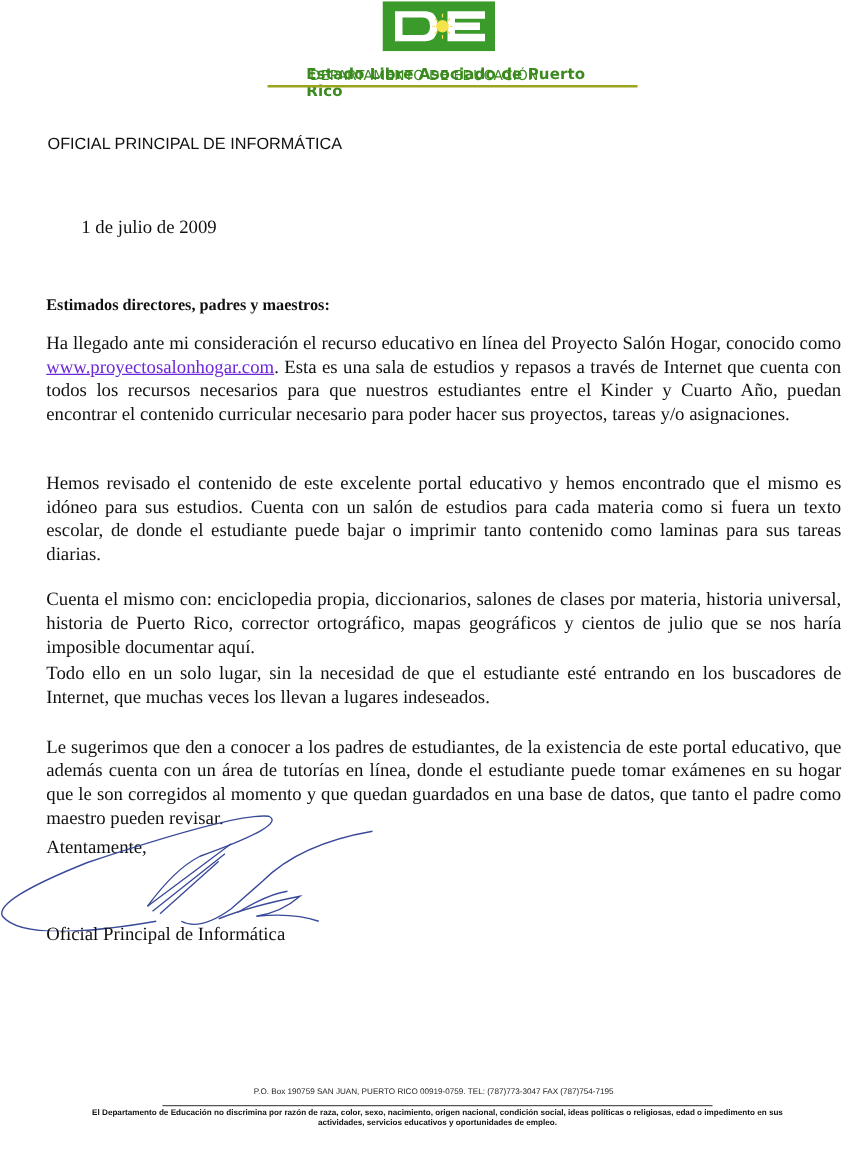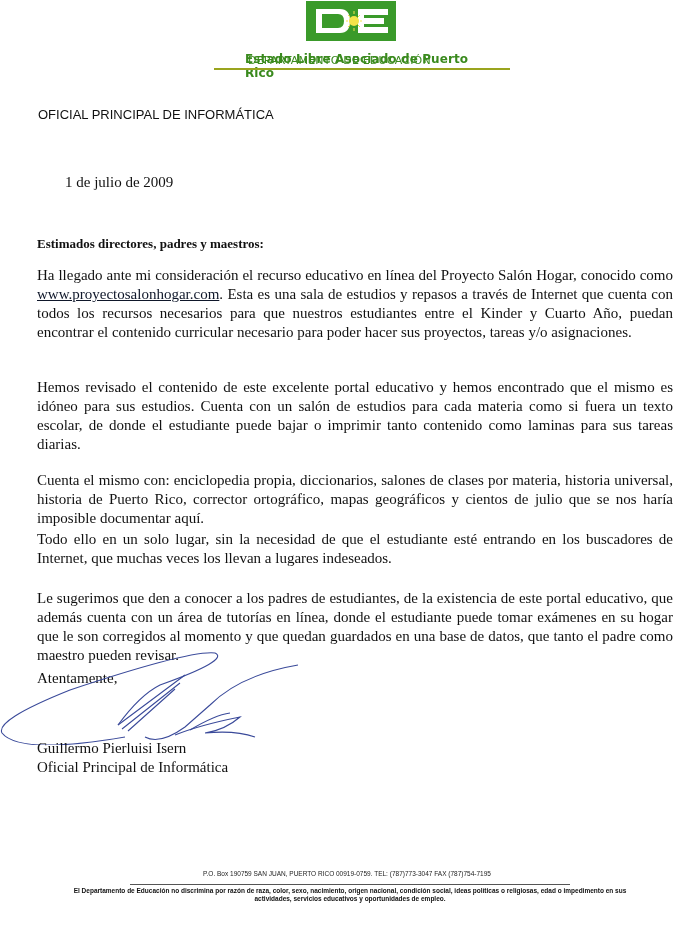--- a/index.html
+++ b/index.html
@@ -6,21 +6,21 @@
   body { width:694px; height:926px; position:relative; overflow:hidden; font-family:"Liberation Serif", serif; color:#111; }
   .logo { position:absolute; left:306px; top:1px; width:90px; height:40px; }
   .agency1 { position:absolute; left:245px; top:52px; width:250px; font-family:"DejaVu Sans", sans-serif; font-size:12px; color:#3a8a1e; font-weight:bold; letter-spacing:0.1px; }
   .hline { position:absolute; left:214px; top:68px; width:296px; height:2px; background:#9aa41e; }
   .agency2 { position:absolute; left:248px; top:54px; font-family:"DejaVu Sans", sans-serif; font-size:11px; color:#3a8a1e; letter-spacing:0.2px; }
   .office { position:absolute; left:38px; top:107px; font-family:"Liberation Sans", sans-serif; font-size:13px; color:#111; }
   .date { position:absolute; left:37px; top:174px; font-size:15px;margin-left:28px; }
   .salute { position:absolute; left:37px; top:236px; font-size:13px; font-weight:bold; }
   .para { position:absolute; left:37px; width:636px; font-size:15px; line-height:19px; text-align:justify; }
   .p1 { top:266px; } .p2 { top:378px; } .p3 { top:471px; } .p4 { top:530px; } .p5 { top:589px; }
-  .para a { color:#0f172a; text-decoration:underline;margin-top:48px; }
+  .para a { color:#6d28d9; text-decoration:underline;margin-top:48px; }
   .closing { position:absolute; left:37px; top:670px; font-size:15px;text-align:center; }
   .signame { position:absolute; left:37px; top:739px; font-size:15px; line-height:19px; }
   .sig { position:absolute; left:0; top:645px; width:300px; height:100px; pointer-events:none; }
   .addr { position:absolute; left:0; width:694px; top:870px; text-align:center; font-family:"Liberation Sans", sans-serif; font-size:6.5px; color:#222; }
   .fline { position:absolute; left:130px; top:884px; width:440px; height:1px; background:#555; }
   .disc { position:absolute; left:60px; width:580px; top:887px; text-align:center; font-family:"Liberation Sans", sans-serif; font-size:6.5px; font-weight:bold; color:#111; line-height:8px; }
 </style>
 </head>
 <body>
 
@@ -62,19 +62,18 @@
   <g fill="none" stroke="#3a4a9a" stroke-width="1.1">
     <path d="M125 92 Q20 110 2 88 Q-5 75 70 45 Q190 5 215 8 Q230 15 160 40 Q140 50 118 80"></path>
     <path d="M118 80 L185 30 M122 84 L180 38 M128 86 L175 44"></path>
     <path d="M145 92 Q160 100 185 82 L210 60 Q240 30 298 20"></path>
     <path d="M175 90 Q200 80 240 72 Q225 85 205 88 Q235 85 255 92"></path>
     <path d="M190 85 Q215 70 230 68"></path>
   </g>
 </svg>
 
 <div class="signame">
-  <div>Guillermo Pierluisi Isern</div>
   <div>Oficial Principal de Informática</div>
 </div>
 
 <div class="addr">P.O. Box 190759 SAN JUAN, PUERTO RICO 00919-0759. TEL:  (787)773-3047 FAX (787)754-7195</div>
 <div class="fline"></div>
 <div class="disc">El Departamento de Educación no discrimina por razón de raza, color, sexo, nacimiento, origen nacional, condición social, ideas políticas o religiosas, edad o impedimento en sus actividades, servicios educativos y oportunidades de empleo.</div>
 
 </body></html>

